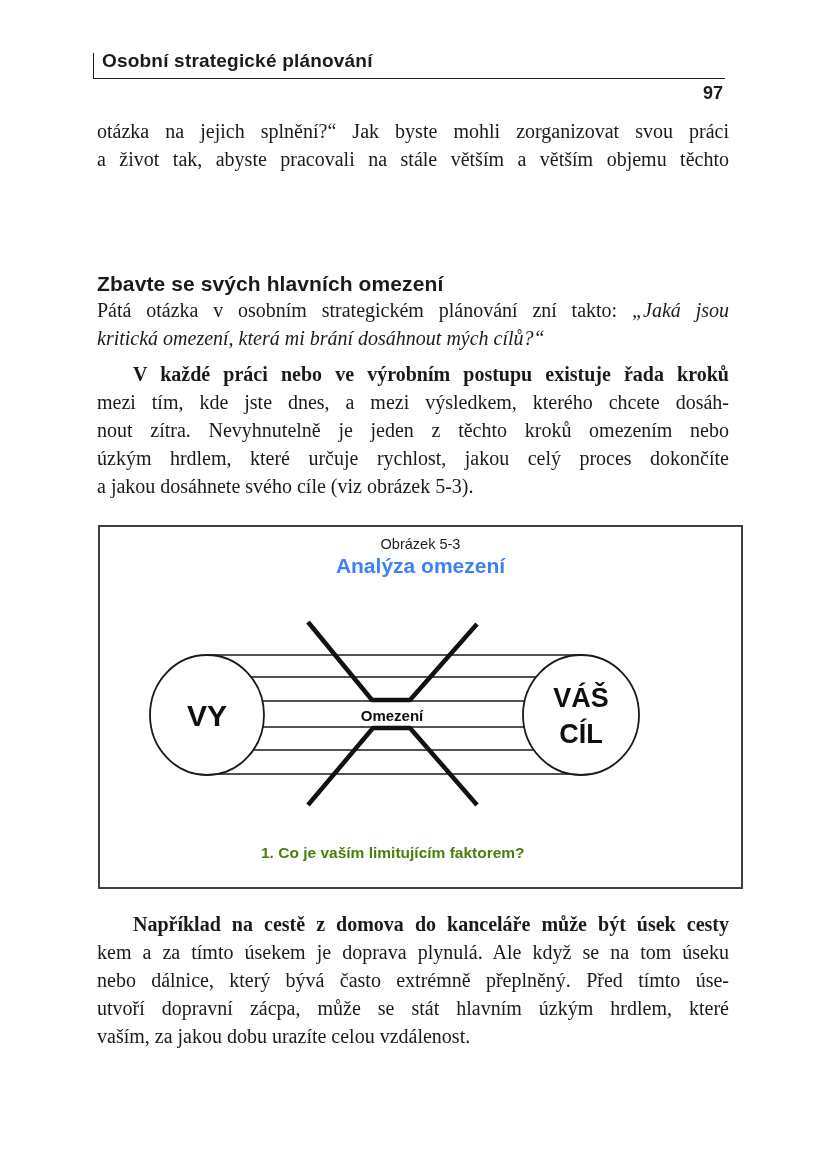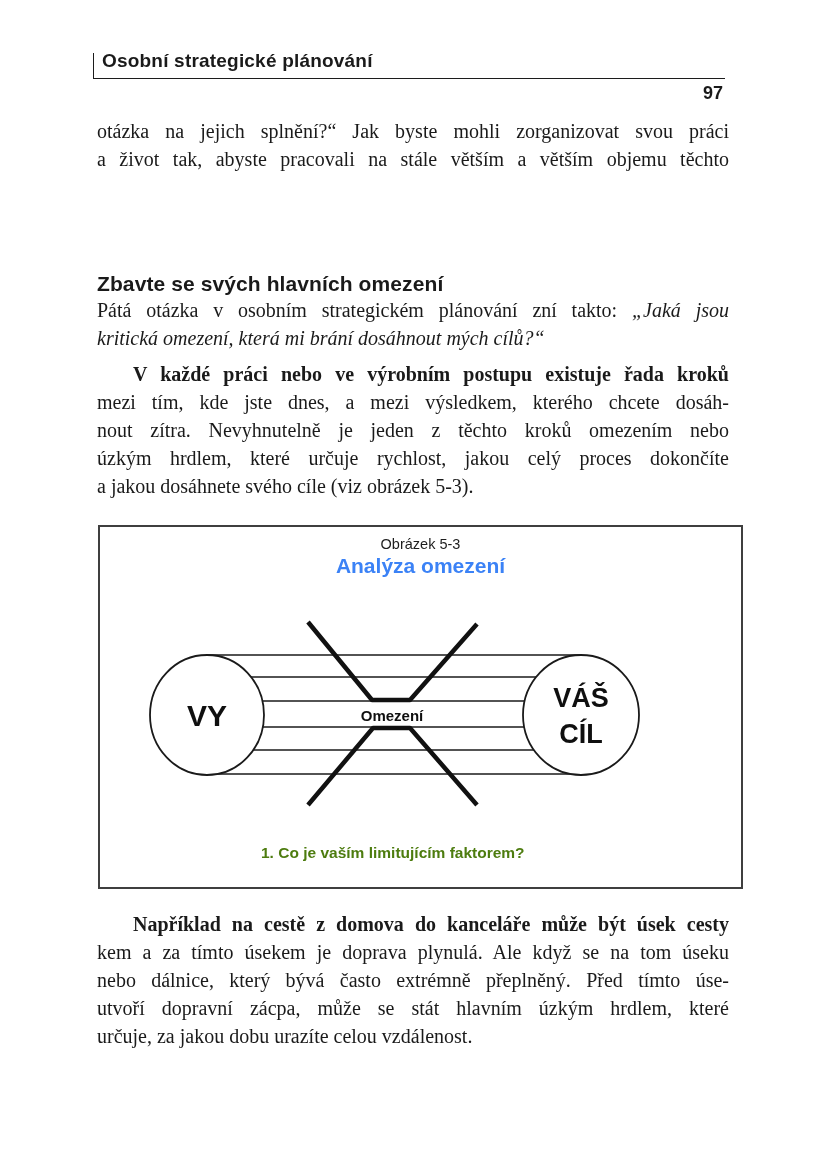--- a/index.html
+++ b/index.html
@@ -125,16 +125,16 @@
     </svg>
 
     <div class="figure-caption">1. Co je vaším limitujícím faktorem?</div>
   </div>
 
   <div class="para" style="top:876px;margin-top:34px;">
     <div class="line just indent">Například na cestě z domova do kanceláře může být úsek cesty</div>
     <div class="line just">kem a za tímto úsekem je doprava plynulá. Ale když se na tom úseku</div>
     <div class="line just">nebo dálnice, který bývá často extrémně přeplněný. Před tímto úse-</div>
     <div class="line just">utvoří dopravní zácpa, může se stát hlavním úzkým hrdlem, které</div>
-    <div class="line last">určuje, za jakou dobu urazíte celou vzdálenost.</div>
+    <div class="line last">vaším, za jakou dobu urazíte celou vzdálenost.</div>
   </div>
 
 </div>
 
 </body></html>

